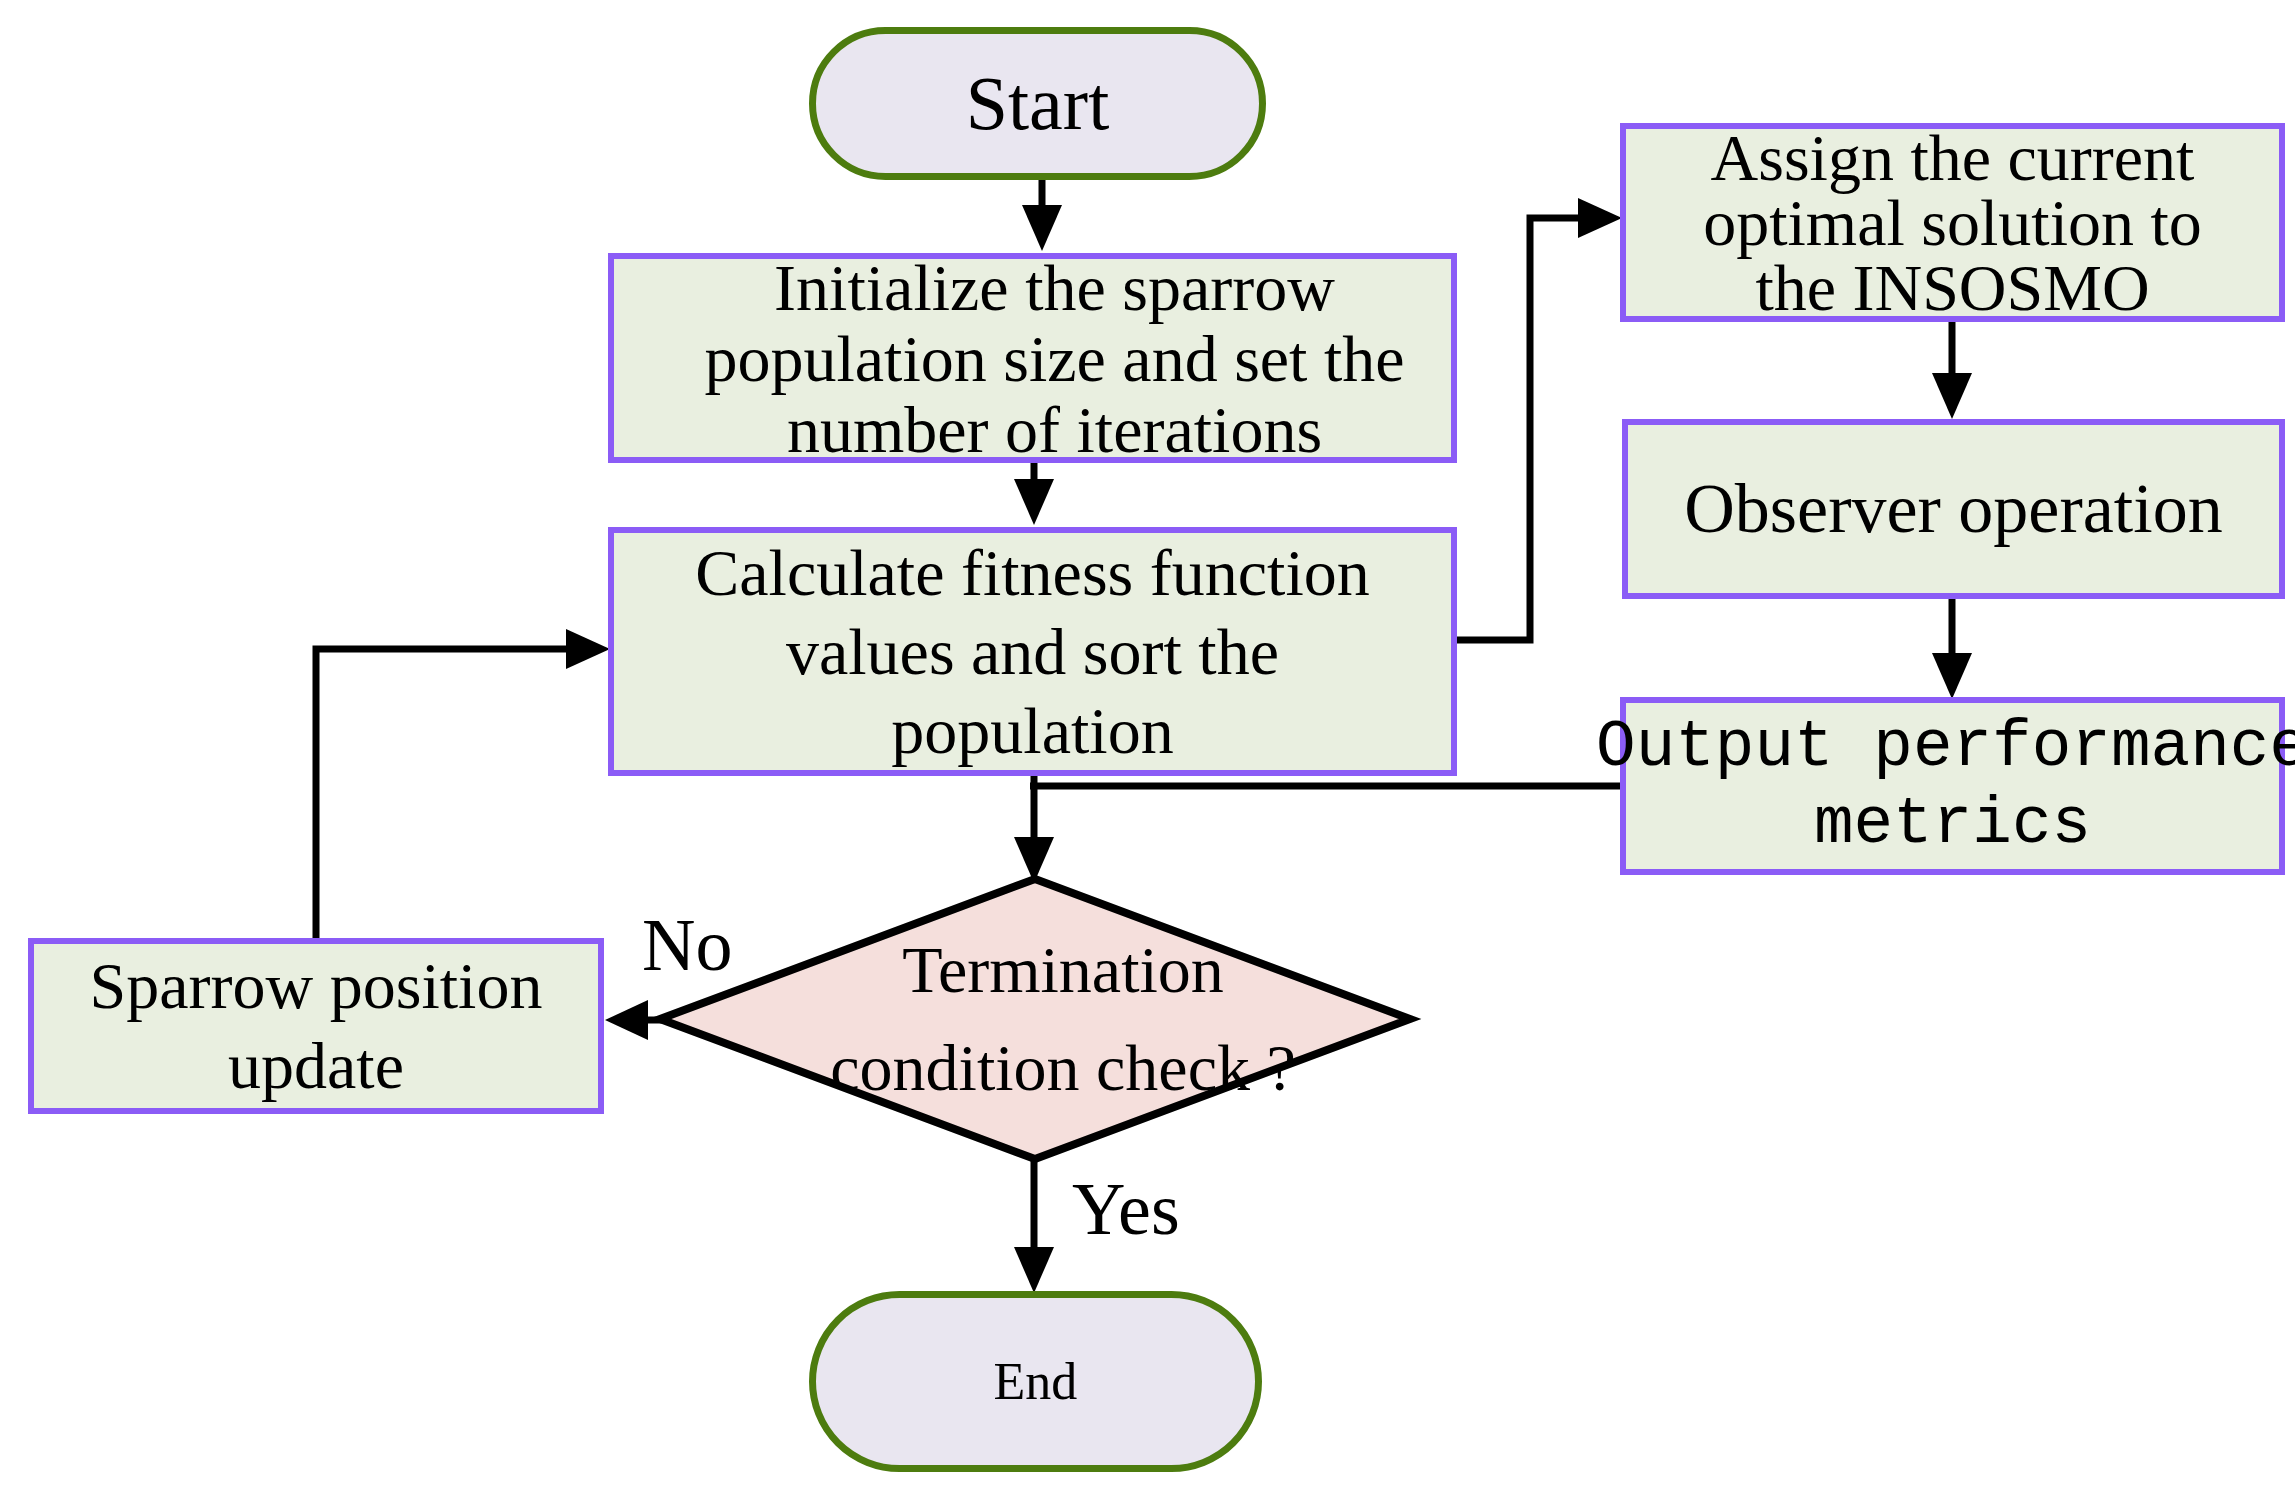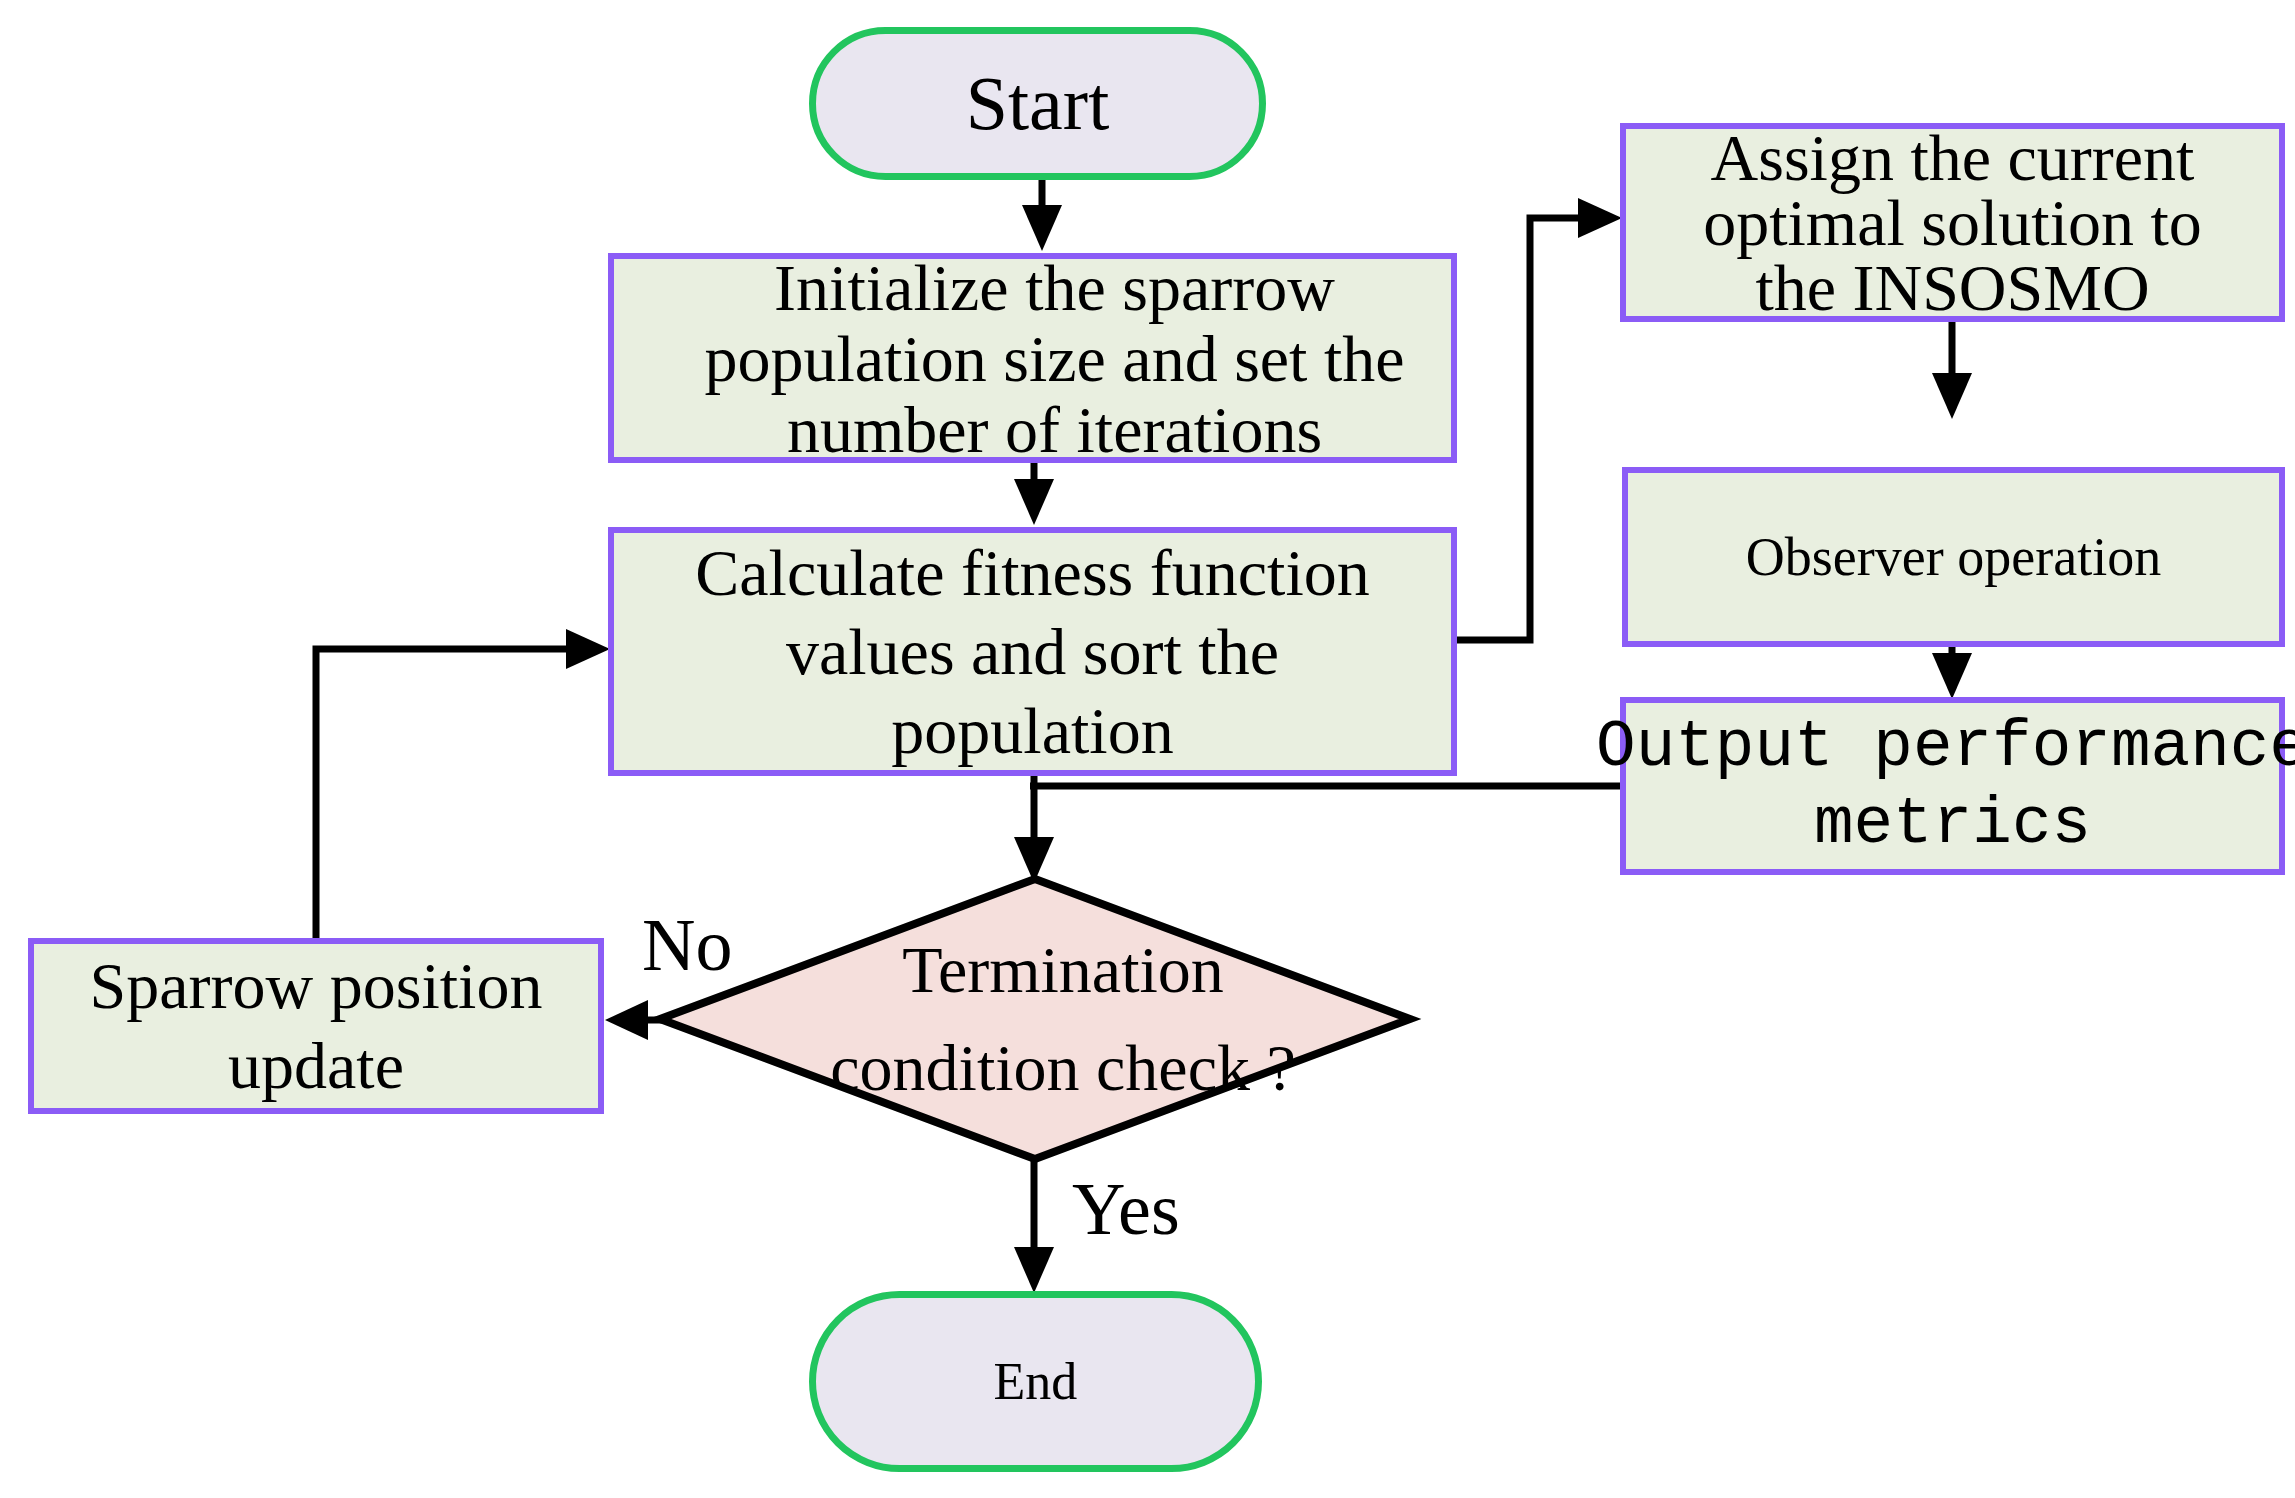--- a/index.html
+++ b/index.html
@@ -14,21 +14,21 @@
   .edges{position:absolute;left:0;top:0;width:2295px;height:1498px;}
   .node{
     position:absolute;
     box-sizing:border-box;
     display:flex;flex-direction:column;
     align-items:center;justify-content:center;
     text-align:center;
     white-space:nowrap;
   }
   .process{background:#e9efe0;border:6px solid #8b5cf6;}
-  .terminal{background:#e9e6f0;border:7px solid #22c55e;}
+  .terminal{background:#e9e6f0;border:7px solid #4d7c0f;}
   .plain{background:transparent;border:none;}
   .edge-label{position:absolute;font-size:74px;line-height:1;}
   .ln{display:block;}
 </style>
 </head>
 <body>
 
 <div class="canvas">
 
   <svg class="edges" viewBox="0 0 2295 1498" xmlns="http://www.w3.org/2000/svg">
@@ -73,21 +73,21 @@
     <span class="ln">values and sort the</span>
     <span class="ln">population</span>
   </div>
 
   <div class="node process" style="left:1620px;top:123px;width:665px;height:199px;font-size:66px;line-height:65px;">
     <span class="ln">Assign the current</span>
     <span class="ln">optimal solution to</span>
     <span class="ln">the INSOSMO</span>
   </div>
 
-  <div class="node process" style="left:1622px;top:419px;width:663px;height:180px;font-size:54px;margin-top:48px;">
+  <div class="node process" style="left:1622px;top:419px;width:663px;height:180px;font-size:70px;">
     <span>Observer operation</span>
   </div>
 
   <div class="node process" style="left:1620px;top:697px;width:665px;height:178px;font-size:66px;line-height:77px;font-family:Liberation Mono, monospace;">
     <span class="ln">Output performance</span>
     <span class="ln">metrics</span>
   </div>
 
   <div class="node plain" style="left:693px;top:916px;width:740px;height:206px;font-size:66px;line-height:98px;">
     <span class="ln">Termination</span>

